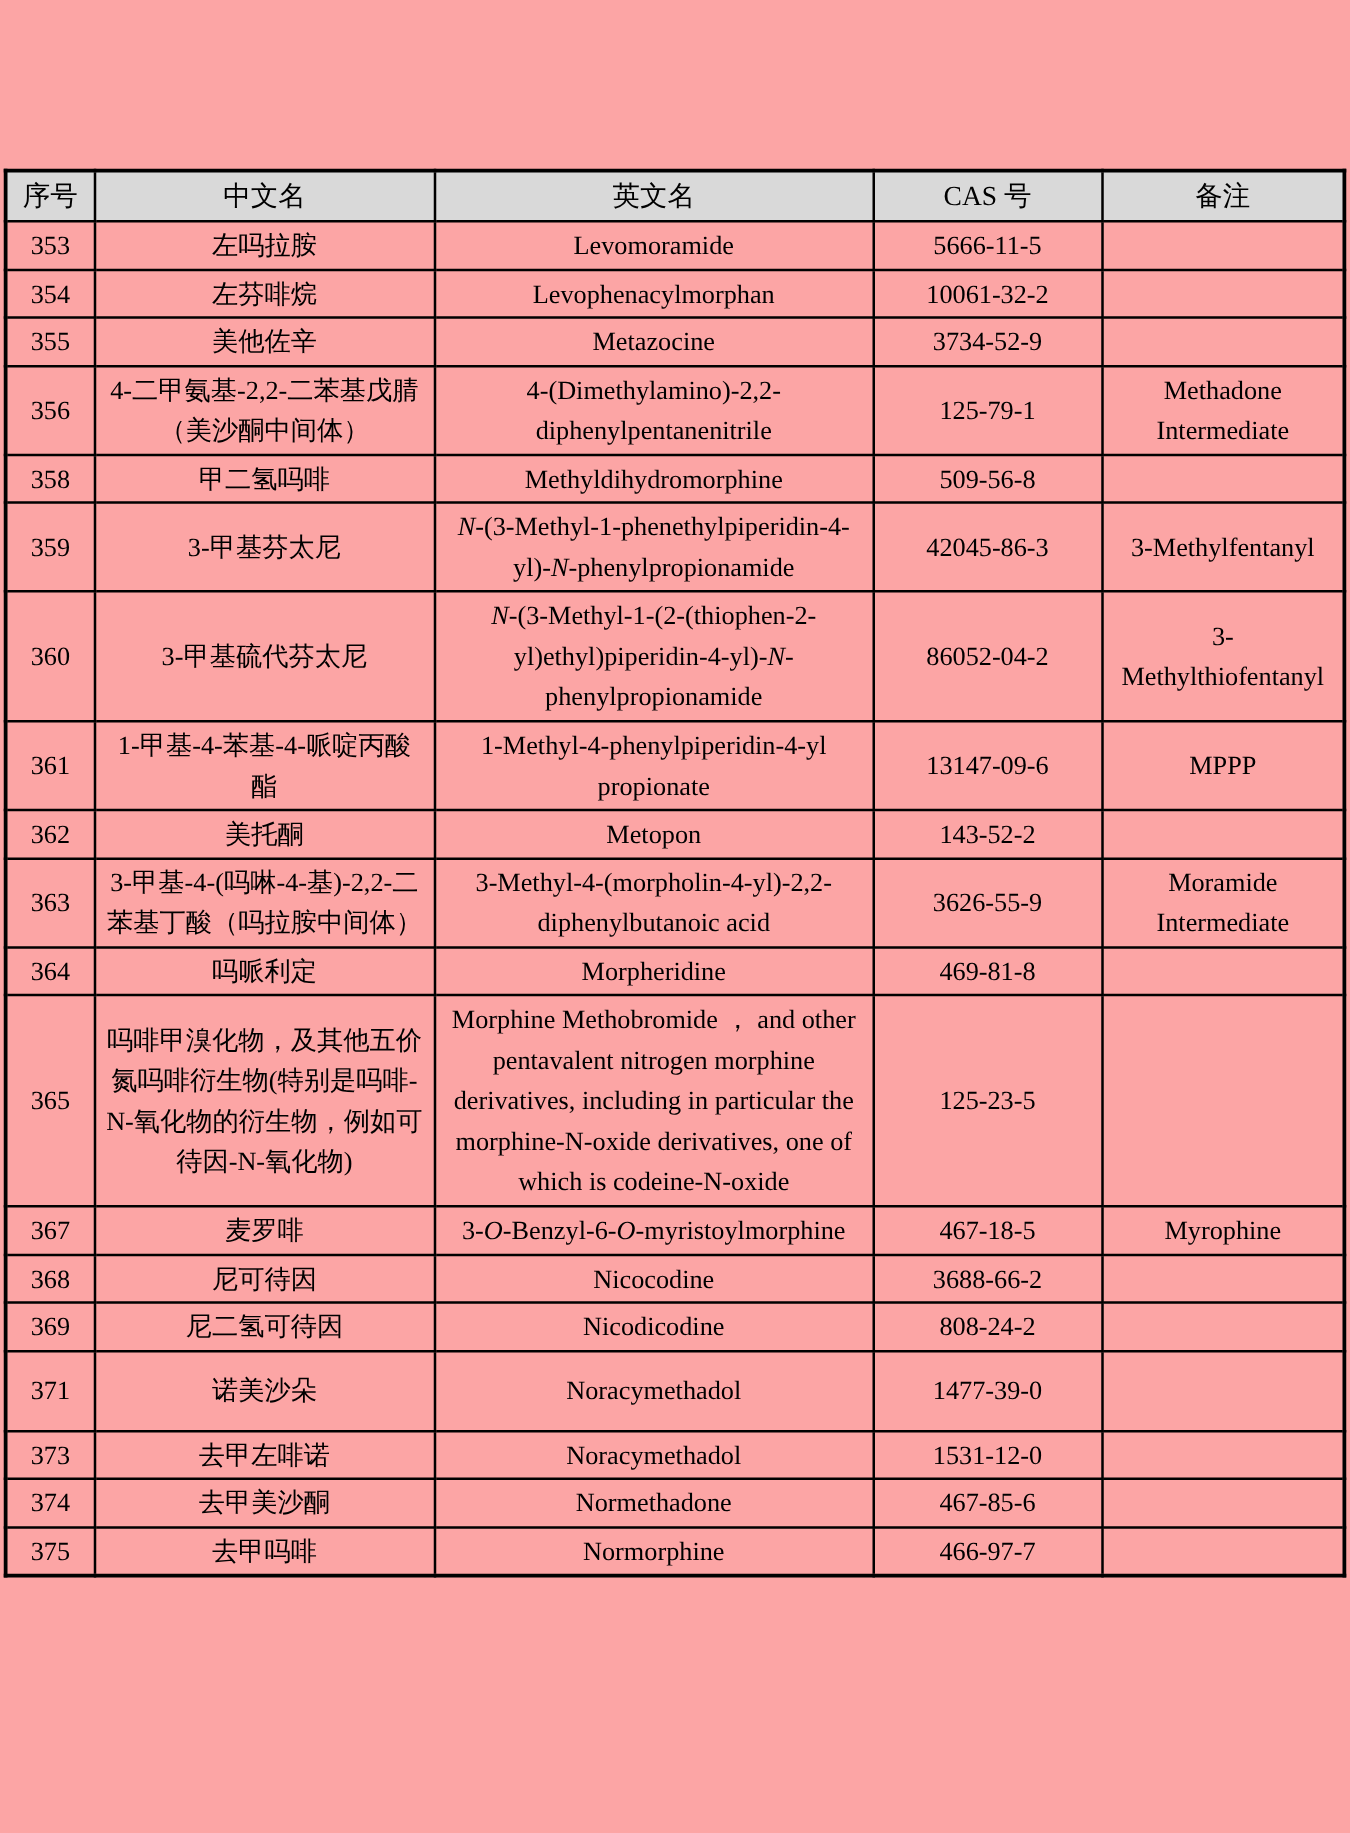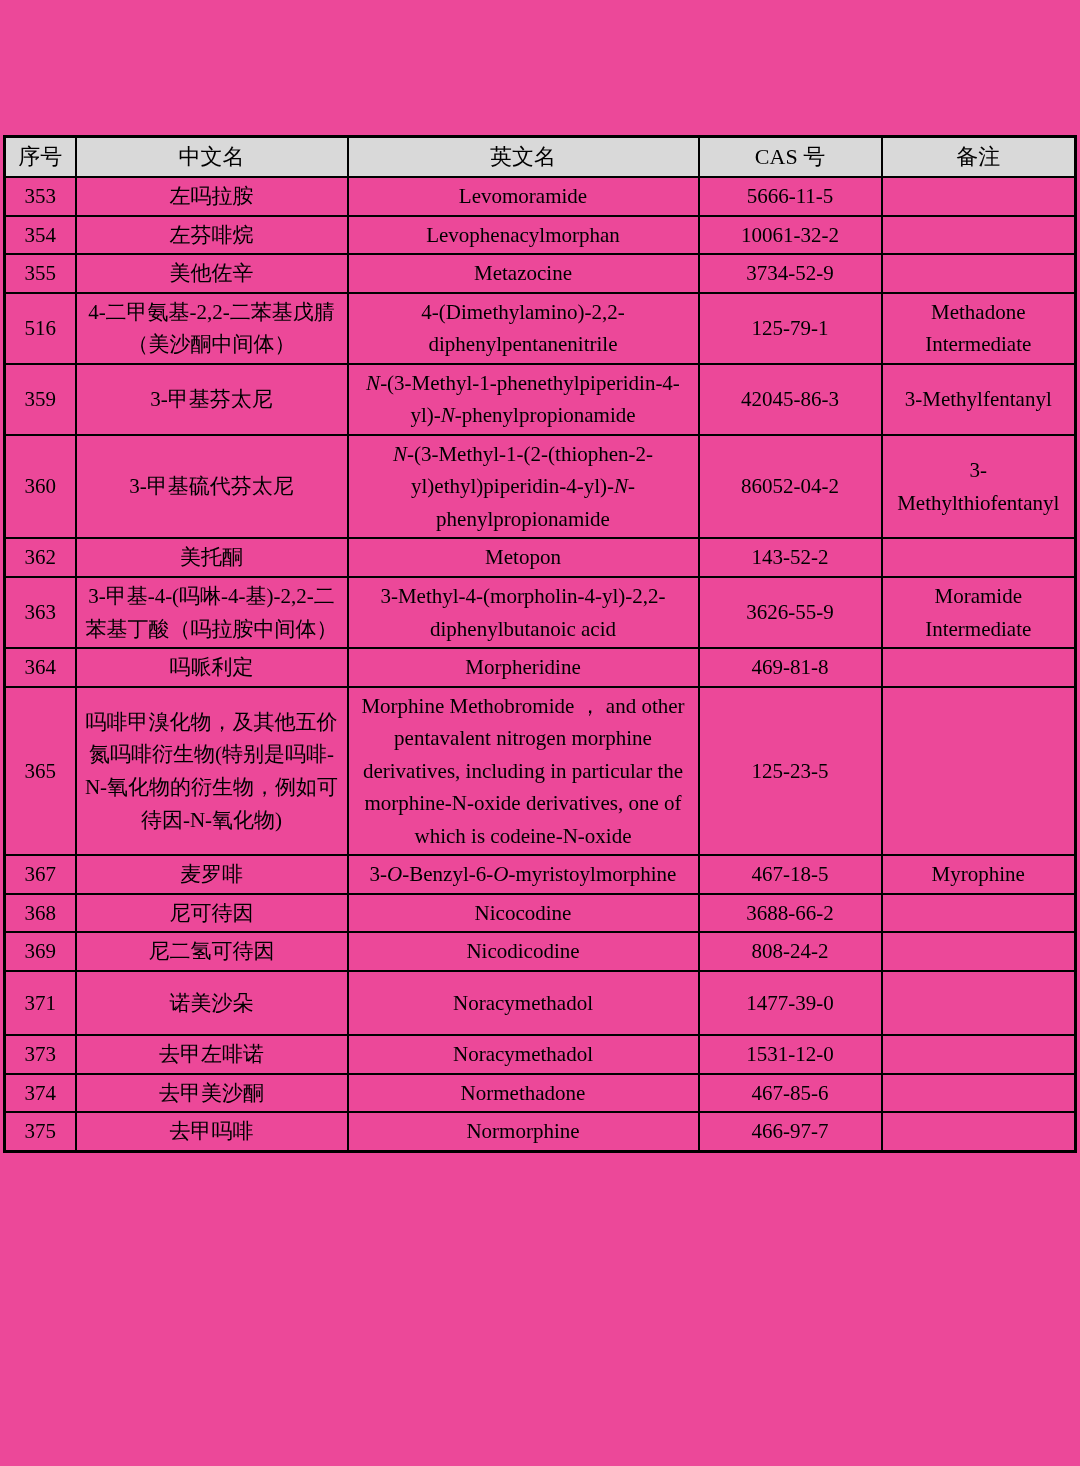--- a/index.html
+++ b/index.html
@@ -8,21 +8,21 @@
     background: #ffffff;
     width: 1080px;
     height: 1466px;
     font-family: "Liberation Serif", "DejaVu Serif", serif;
     color: #000000;
   }
   .page {
     width: 1080px;
     height: 1466px;
     position: relative;
-    background: #ec4899;
+    background: #fca5a5;
     overflow: hidden;
   }
   table.substances {
     position: absolute;
     top: 135px;
     left: 3px;
     width: 1071px;
     border-collapse: collapse;
     table-layout: fixed;
     border: 3px solid #000000;
@@ -93,39 +93,53 @@
       <td class="cell-note"></td>
     </tr>
         <tr>
       <td class="cell-no">355</td>
       <td class="cell-cn">美他佐辛</td>
       <td class="cell-en">Metazocine</td>
       <td class="cell-cas">3734-52-9</td>
       <td class="cell-note"></td>
     </tr>
         <tr>
-      <td class="cell-no">516</td>
+      <td class="cell-no">356</td>
       <td class="cell-cn">4-二甲氨基-2,2-二苯基戊腈（美沙酮中间体）</td>
       <td class="cell-en">4-(Dimethylamino)-2,2-diphenylpentanenitrile</td>
       <td class="cell-cas">125-79-1</td>
       <td class="cell-note">Methadone Intermediate</td>
+    </tr>
+        <tr>
+      <td class="cell-no">358</td>
+      <td class="cell-cn">甲二氢吗啡</td>
+      <td class="cell-en">Methyldihydromorphine</td>
+      <td class="cell-cas">509-56-8</td>
+      <td class="cell-note"></td>
     </tr>
         <tr>
       <td class="cell-no">359</td>
       <td class="cell-cn">3-甲基芬太尼</td>
       <td class="cell-en"><i>N</i>-(3-Methyl-1-phenethylpiperidin-4-yl)-<i>N</i>-phenylpropionamide</td>
       <td class="cell-cas">42045-86-3</td>
       <td class="cell-note">3-Methylfentanyl</td>
     </tr>
         <tr>
       <td class="cell-no">360</td>
       <td class="cell-cn">3-甲基硫代芬太尼</td>
       <td class="cell-en"><i>N</i>-(3-Methyl-1-(2-(thiophen-2-yl)ethyl)piperidin-4-yl)-<i>N</i>-phenylpropionamide</td>
       <td class="cell-cas">86052-04-2</td>
       <td class="cell-note">3-Methylthiofentanyl</td>
+    </tr>
+        <tr>
+      <td class="cell-no">361</td>
+      <td class="cell-cn">1-甲基-4-苯基-4-哌啶丙酸酯</td>
+      <td class="cell-en">1-Methyl-4-phenylpiperidin-4-yl propionate</td>
+      <td class="cell-cas">13147-09-6</td>
+      <td class="cell-note">MPPP</td>
     </tr>
         <tr>
       <td class="cell-no">362</td>
       <td class="cell-cn">美托酮</td>
       <td class="cell-en">Metopon</td>
       <td class="cell-cas">143-52-2</td>
       <td class="cell-note"></td>
     </tr>
         <tr>
       <td class="cell-no">363</td>

